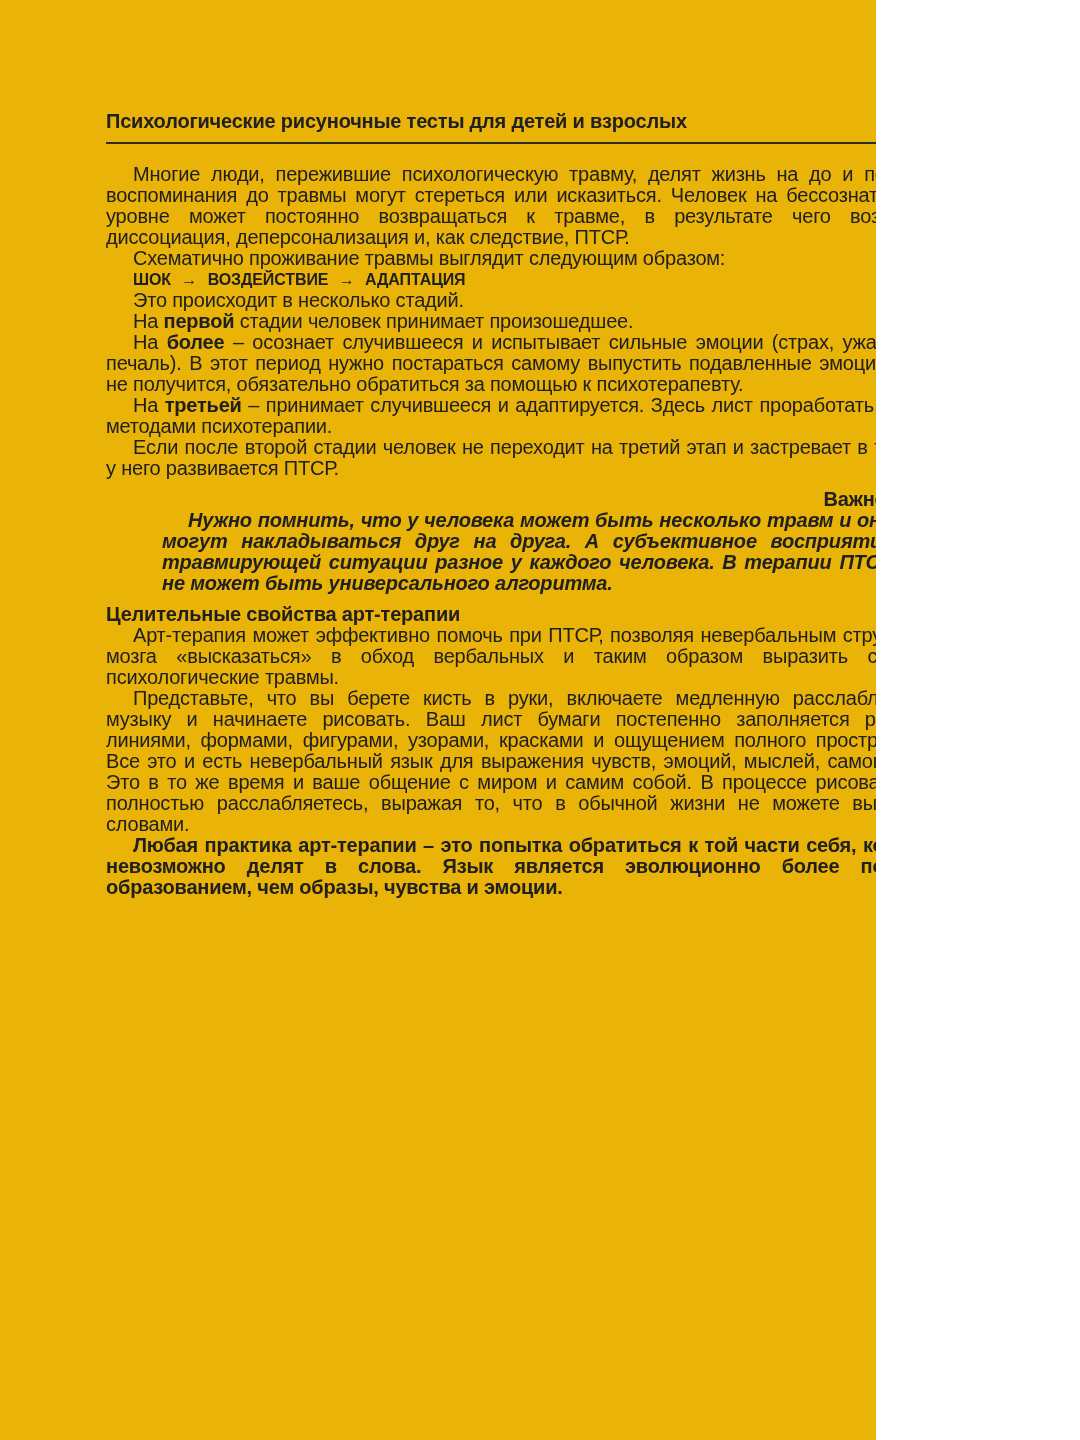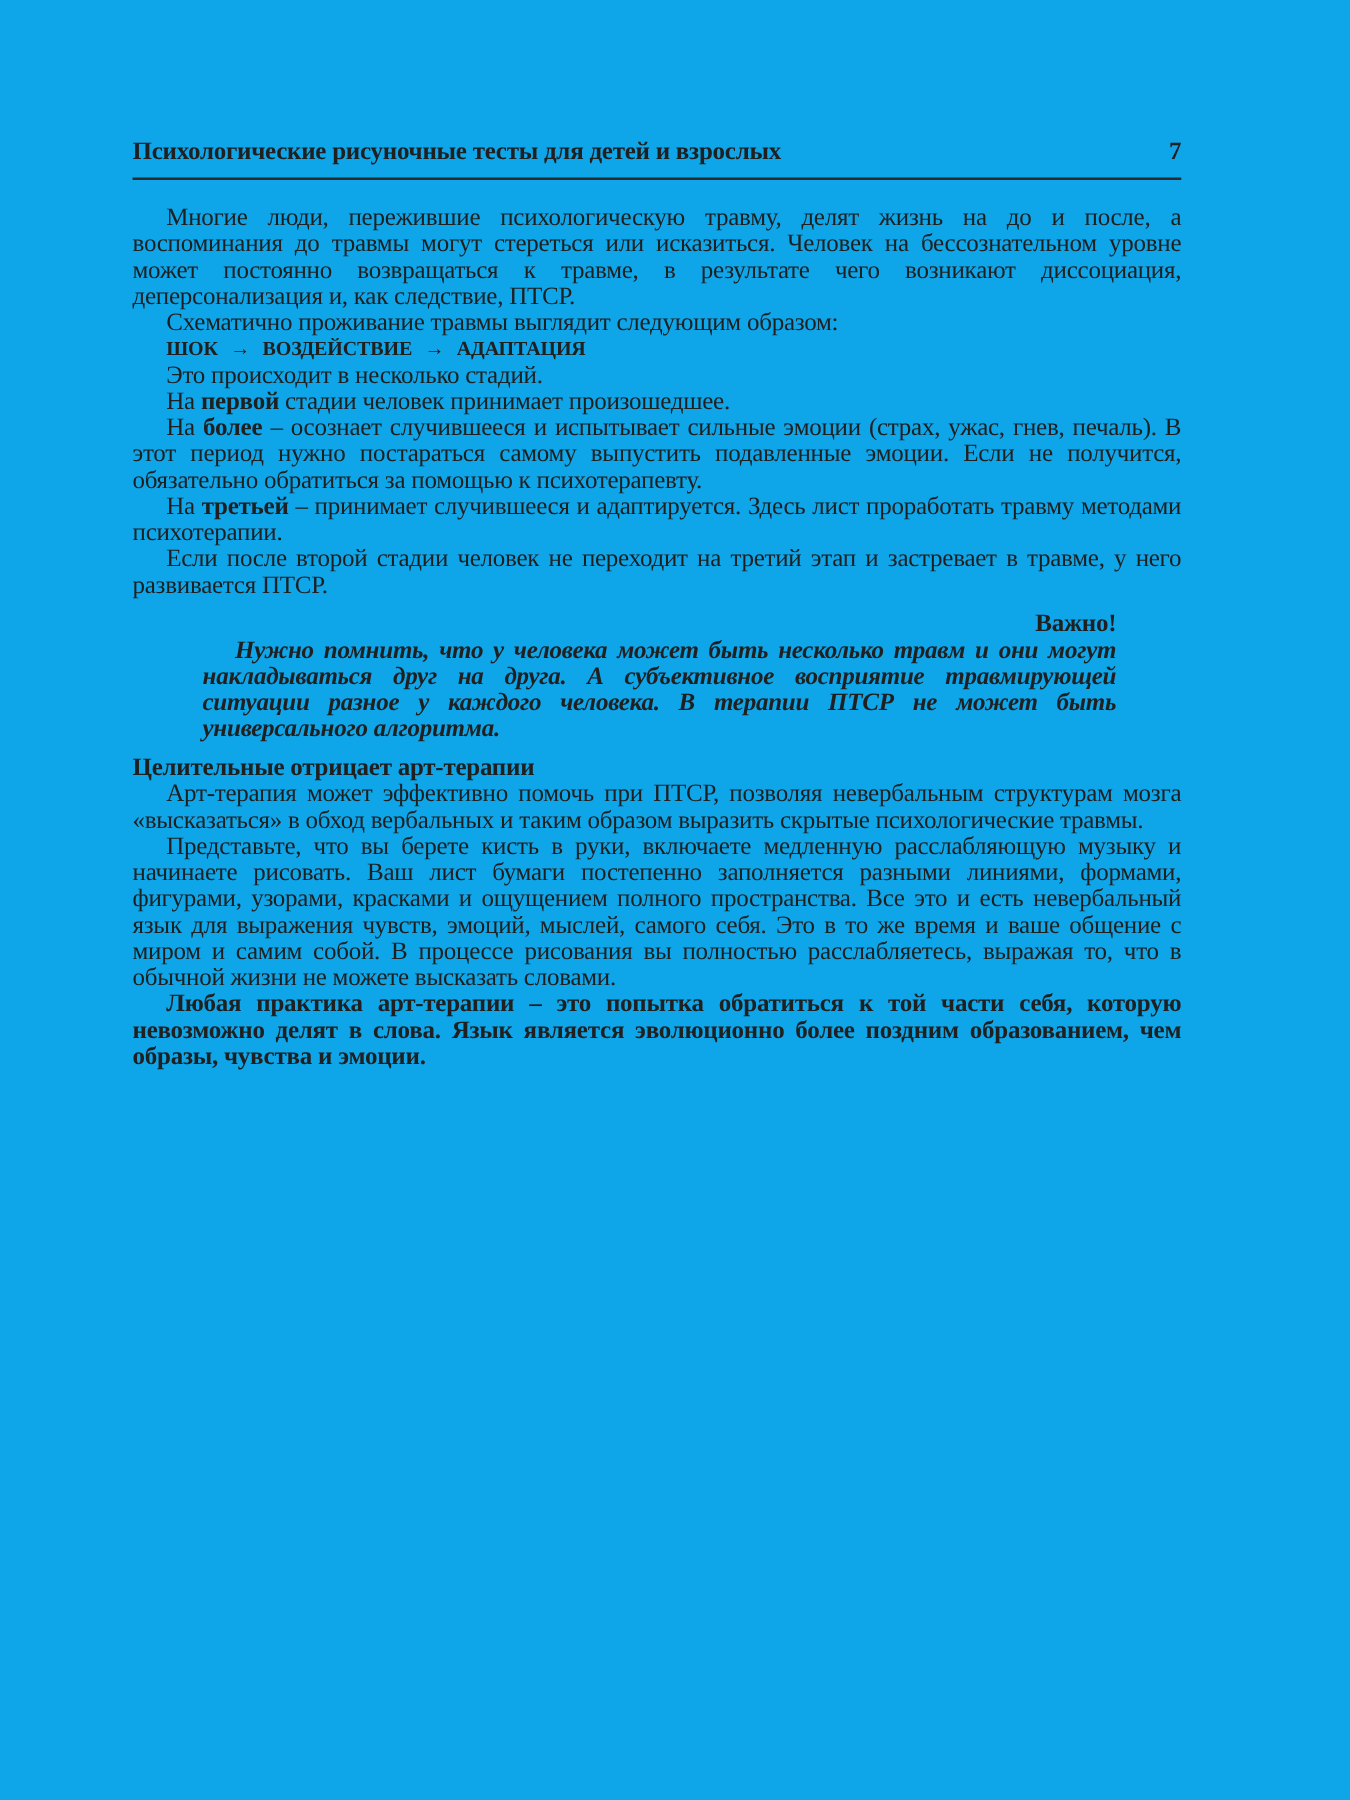--- a/index.html
+++ b/index.html
@@ -1,22 +1,22 @@
 <!DOCTYPE html>
 <html lang="ru"><head>
 <meta charset="utf-8">
 <style>
   html, body { margin: 0; padding: 0; }
   .page {
     position: relative;
-    width: 1080px;
+    width: 876px;
     height: 1440px;
-    background: #0ea5e9;
+    background: #eab308;
     color: #202020;
-    font-family: Liberation Serif, serif;
+    font-family: Liberation Sans, sans-serif;
     overflow: hidden;
   }
   .page-header {
     position: absolute;
     left: 106px;
     top: 110px;
     width: 839px;
   }
   .header-row {
     display: flex;
@@ -110,21 +110,21 @@
 
     <p class="indent"><span>На </span><span class="seg-bold">третьей</span><span> – принимает случившееся и адаптируется. Здесь лист проработать травму методами психотерапии.</span></p>
 
     <p class="indent">Если после второй стадии человек не переходит на третий этап и застревает в травме, у него развивается ПТСР.</p>
 
     <div class="important">
       <p class="important-label">Важно!</p>
       <p class="important-text">Нужно помнить, что у человека может быть несколько травм и они могут накладываться друг на друга. А субъективное восприятие травмирующей ситуации разное у каждого человека. В терапии ПТСР не может быть универсального алгоритма.</p>
     </div>
 
-    <p class="subheading">Целительные отрицает арт-терапии</p>
+    <p class="subheading">Целительные свойства арт-терапии</p>
 
     <p class="indent">Арт-терапия может эффективно помочь при ПТСР, позволяя невербальным структурам мозга «высказаться» в обход вербальных и таким образом выразить скрытые психологические травмы.</p>
 
     <p class="indent">Представьте, что вы берете кисть в руки, включаете медленную расслабляющую музыку и начинаете рисовать. Ваш лист бумаги постепенно заполняется разными линиями, формами, фигурами, узорами, красками и ощущением полного пространства. Все это и есть невербальный язык для выражения чувств, эмоций, мыслей, самого себя. Это в то же время и ваше общение с миром и самим собой. В процессе рисования вы полностью расслабляетесь, выражая то, что в обычной жизни не можете высказать словами.</p>
 
     <p class="indent bold-paragraph">Любая практика арт-терапии – это попытка обратиться к той части себя, которую невозможно делят в слова. Язык является эволюционно более поздним образованием, чем образы, чувства и эмоции.</p>
 
   </main>
 
 </div>

